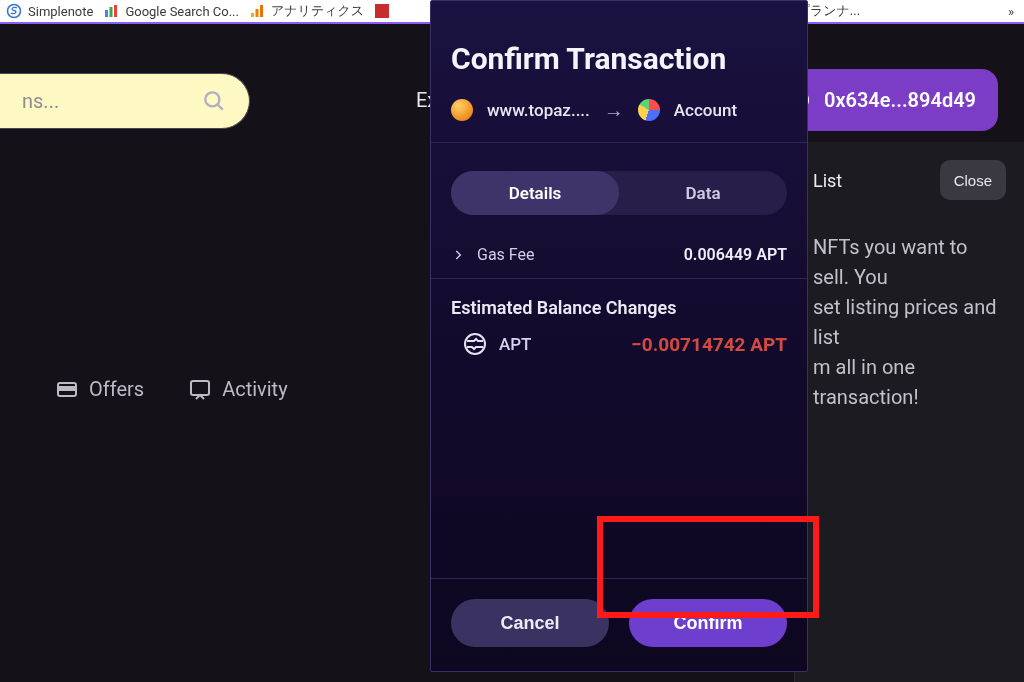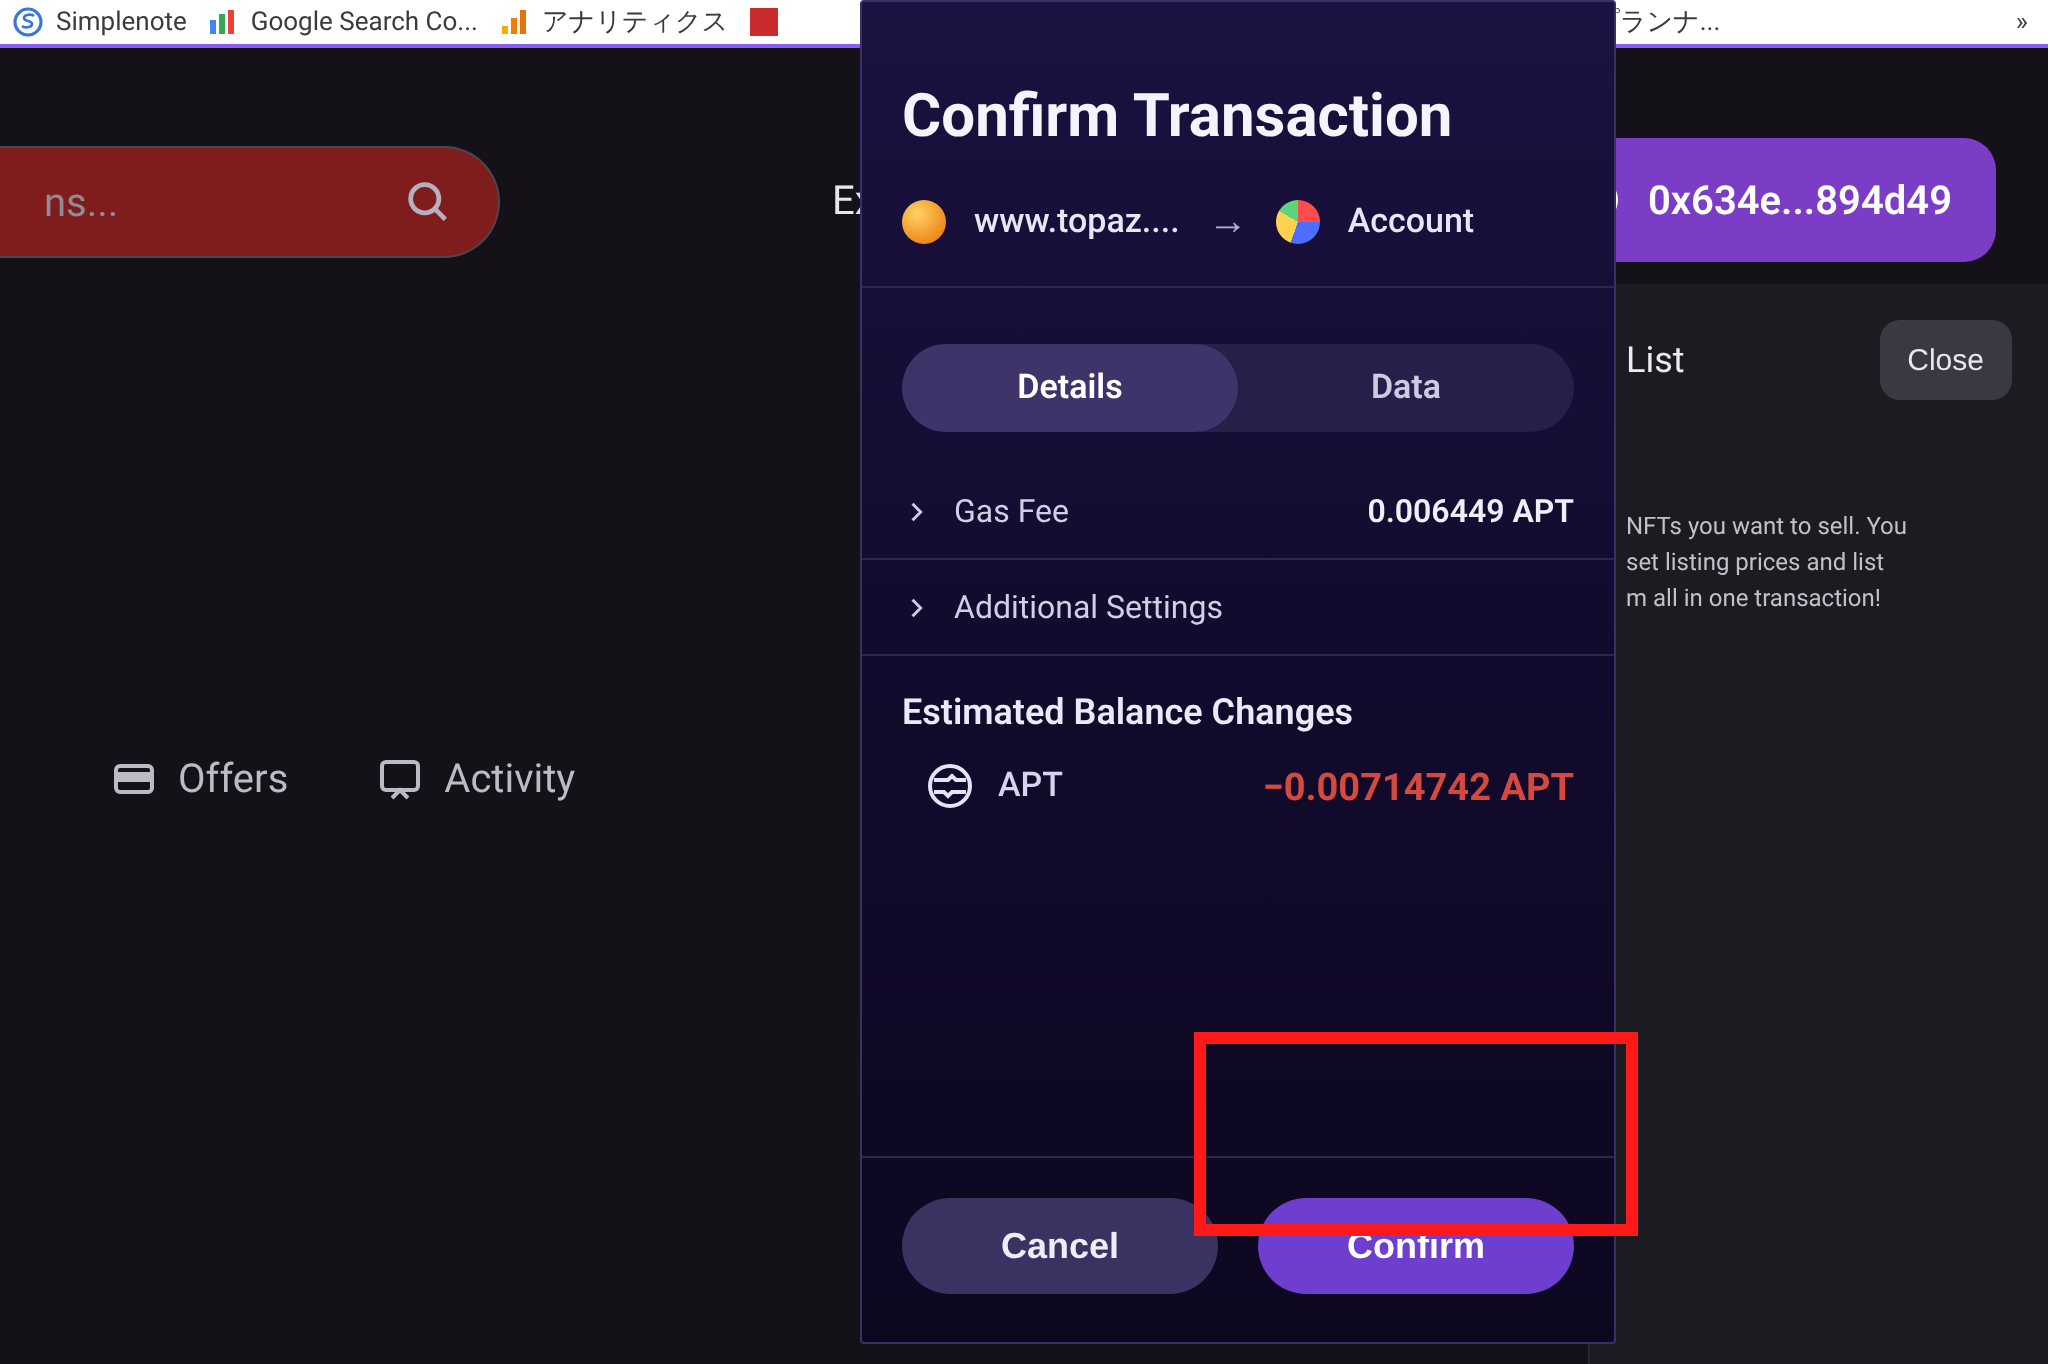--- a/index.html
+++ b/index.html
@@ -4,35 +4,35 @@
 <style>
   * { box-sizing: border-box; margin: 0; padding: 0; }
   html, body { width: 1024px; height: 682px; overflow: hidden; font-family: -apple-system, BlinkMacSystemFont, "Segoe UI", Roboto, sans-serif; background: #141218; color: #fff; }
   
   .bookmark-bar { position: absolute; top:0; left:0; right:0; height:24px; background:#fff; display:flex; align-items:center; padding:0 6px; font-size:13px; color:#3b3b3b; gap:10px; border-bottom:2px solid #8b5cf6; }
   .bookmark-item { display:flex; align-items:center; gap:6px; white-space:nowrap; }
   .bookmark-item svg, .bookmark-item .favicon { width:16px; height:16px; flex:none; }
   .bookmark-more { margin-left:auto; padding-right:4px; }
   
   .page { position:absolute; top:24px; left:0; right:0; bottom:0; background:#141218; }
-  .searchbox { position:absolute; top:49px; left:0; width:250px; height:56px; border:1.5px solid #4a4854; border-radius:28px; display:flex; align-items:center; padding:0 22px; background:#7f1d1d; border-left:none; border-top-left-radius:0; border-bottom-left-radius:0;}
+  .searchbox { position:absolute; top:49px; left:0; width:250px; height:56px; border:1.5px solid #4a4854; border-radius:28px; display:flex; align-items:center; padding:0 22px; background:#fef9c3; border-left:none; border-top-left-radius:0; border-bottom-left-radius:0;}
   .searchbox .placeholder { flex:1; color:#8f8b99; font-size:20px; }
   .searchbox .search-icon { width:26px; height:26px; color:#b5b0c0; }
   .explore-link { position:absolute; top:64px; left:416px; font-size:20px; color:#e9e6ef; }
   .wallet-pill { position:absolute; top:45px; right:26px; height:62px; padding:0 22px; background:#7b3cc6; border-radius:16px; display:flex; align-items:center; gap:14px; font-size:20px; color:#fff; font-weight:600; }
   .wallet-pill svg { width:24px; height:24px; }
   .nav-items { position:absolute; top:353px; left:55px; display:flex; gap:44px; color:#bdb9c6; font-size:20px; }
   .nav-items .item { display:flex; align-items:center; gap:10px; }
   .nav-items svg { width:24px; height:24px; }
   
   .right-drawer { position:absolute; top:118px; right:0; bottom:0; width:230px; background:#1d1b22; border-left:1px solid #2a2830; padding:18px 18px; }
   .right-drawer .row1 { display:flex; align-items:center; justify-content:space-between; }
   .right-drawer .list-label { font-size:18px; color:#ecebef; }
   .close-btn { background:#3a3841; color:#e8e6ee; border:none; border-radius:10px; height:40px; padding:0 14px; font-size:15px; font-weight:500;}
-  .drawer-text { margin-top:54px; font-size:12px; line-height:1.5; color:#c3c0ca; }
+  .drawer-text { margin-top:32px; font-size:20px; line-height:1.5; color:#c3c0ca; }
   
   .wallet-popup { position:absolute; top:0; left:430px; width:378px; height:672px; background: linear-gradient(180deg,#1a1240 0%, #120a2b 55%, #0d0720 100%); border:1px solid #3a2f66; border-radius:2px; display:flex; flex-direction:column; }
   .wallet-popup h1 { font-size:30px; font-weight:700; color:#f5f3fb; padding:40px 20px 22px 20px; }
   .origin-row { display:flex; align-items:center; gap:14px; padding:0 20px 20px 20px; border-bottom:1px solid #2f2650; }
   .origin-row .favicon2 { width:22px; height:22px; border-radius:50%; background: radial-gradient(circle at 35% 30%, #ffd166, #e76f00); }
   .origin-row .site { font-size:17px; color:#e9e6f3; font-weight:500;}
   .origin-row .arrow { color:#b3adce; font-size:20px; }
   .origin-row .acct-icon { width:22px; height:22px; border-radius:50%; background: conic-gradient(#ff4d4d 0 90deg, #4c6fff 90deg 200deg, #ffd24d 200deg 300deg, #5bd47a 300deg 360deg); }
   .origin-row .account { font-size:17px; color:#e9e6f3; font-weight:500;}
   .tab-switch { margin:28px 20px 0 20px; height:44px; background:#271e4a; border-radius:22px; display:flex; align-items:center; }
@@ -172,28 +172,20 @@
   <div class="detail-rows">
     <div class="detail-row">
       <div class="left">
         <svg class="chev" viewBox="0 0 24 24" fill="none" stroke="#cfcae2" stroke-width="2.5">
             <polyline points="9 5 16 12 9 19"></polyline>
           </svg>
         <span>Gas Fee</span>
       </div>
       <div class="right">0.006449 APT</div>
     </div>
-    <div class="detail-row">
-      <div class="left">
-        <svg class="chev" viewBox="0 0 24 24" fill="none" stroke="#cfcae2" stroke-width="2.5">
-            <polyline points="9 5 16 12 9 19"></polyline>
-          </svg>
-        <span>Additional Settings</span>
-      </div>
-    </div>
   </div>
 
   <div class="ebc-title">Estimated Balance Changes</div>
   <div class="ebc-row">
     <div class="left">
       <svg class="token-icon" viewBox="0 0 24 24" fill="none" stroke="#e6e2f4" stroke-width="2">
           <circle cx="12" cy="12" r="10"></circle>
           <path d="M4 9h7l2-2 2 2h5"></path>
           <path d="M4 15h5l2 2 2-2h7"></path>
         </svg>

